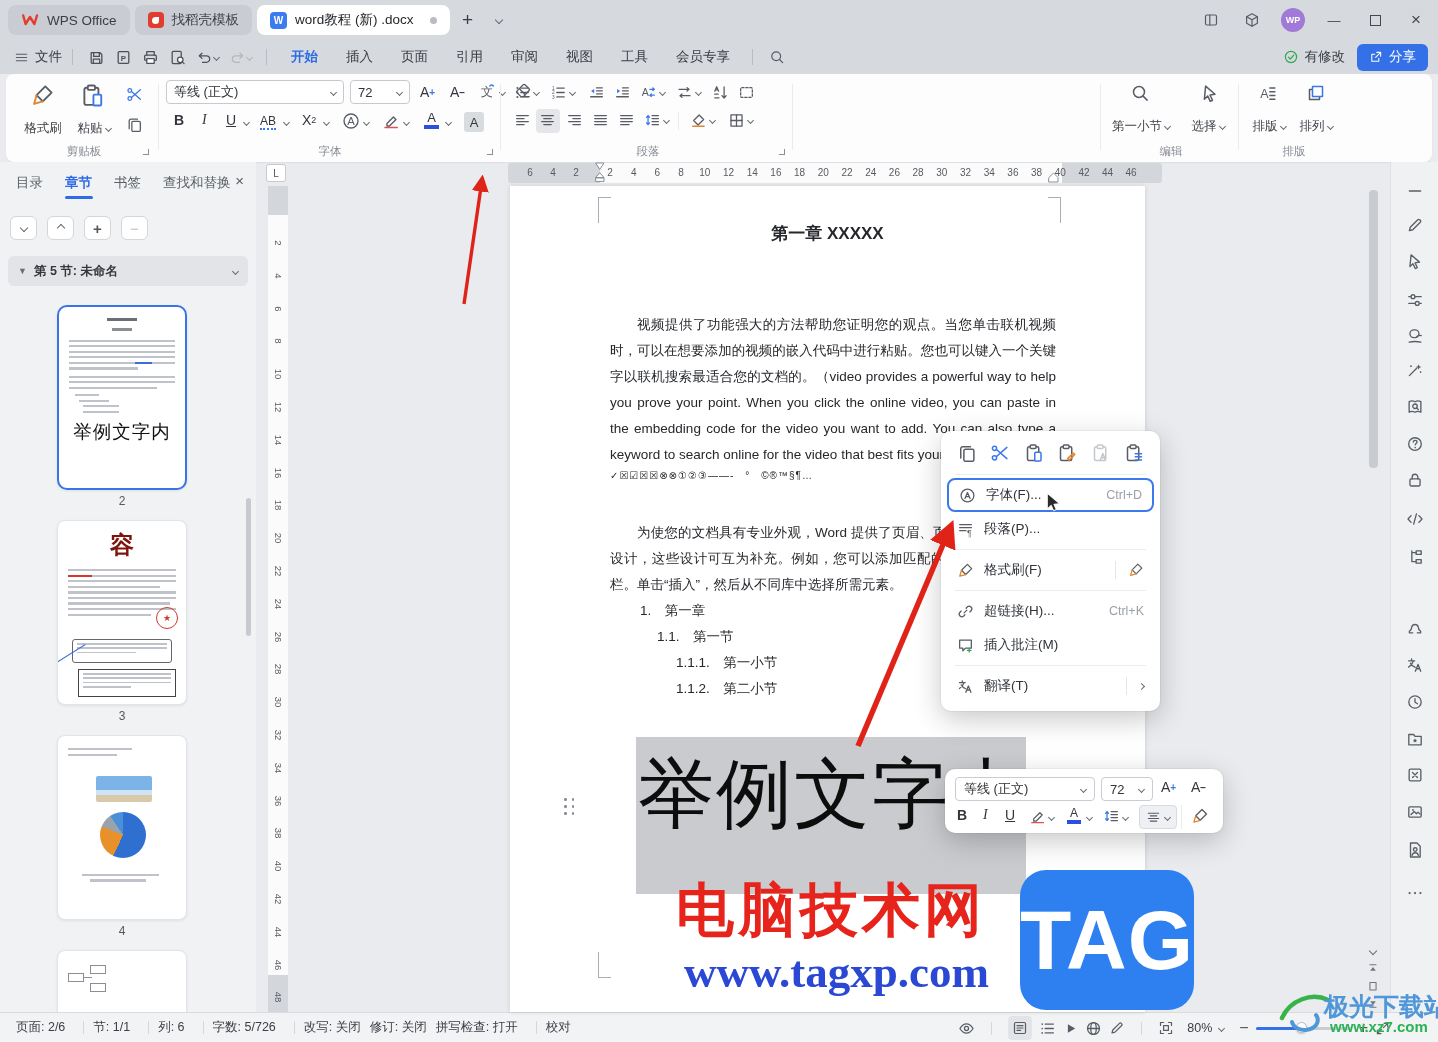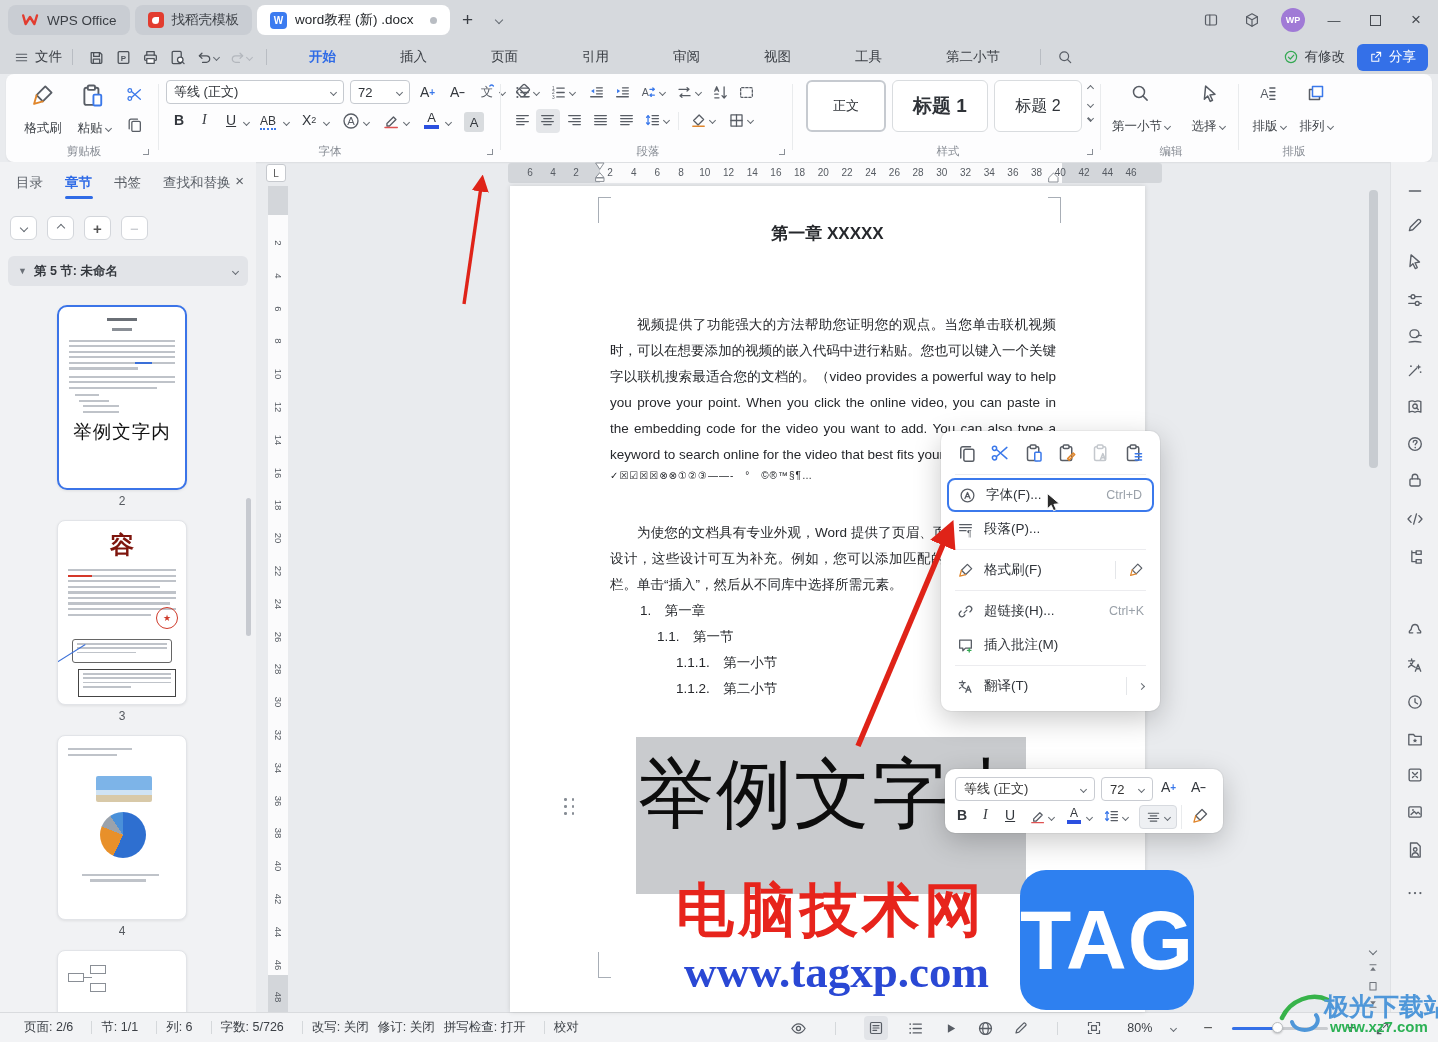--- a/index.html
+++ b/index.html
@@ -24,21 +24,21 @@
 .ic .rd{stroke:#e05252}
 
 .titlebar{position:absolute;left:0;top:0;width:1438px;height:40px;background:#d6d9dd;display:flex;align-items:center;padding-left:8px;gap:5px}
 .ttab{height:30px;border-radius:8px;display:flex;align-items:center;gap:8px;padding:0 13px;font-size:13.5px;color:#3a3e44;background:#c9cdd3}
 .ttab.active{background:#fff;color:#24272b;min-width:190px}
 .tbtn{width:26px;height:26px;display:flex;align-items:center;justify-content:center;color:#45494f;font-size:16px}
 .winbtn{width:36px;height:30px;display:flex;align-items:center;justify-content:center;color:#45494f}
 
 .menubar{position:absolute;left:0;top:40px;width:1438px;height:34px;background:#d6d9dd;display:flex;align-items:center;padding-left:14px;font-size:13.5px;color:#3a3e44}
 .msep{width:1px;height:16px;background:#b9bdc3;margin:0 10px}
-.mtab{position:relative;margin:0 32px;cursor:default}
+.mtab{position:relative;margin:0 14px;cursor:default}
 .mtab.active{color:#2f6be6;font-weight:bold}
 .mic{width:17px;height:17px;margin:0 5px;color:#4c5158}
 
 .ribbon{position:absolute;left:6px;top:74px;width:1426px;height:88px;background:#fdfdfe;border-radius:8px;box-shadow:0 1px 2px rgba(0,0,0,.06)}
 .rgroup{position:absolute;top:0;height:88px}
 .glabel{position:absolute;bottom:3px;left:0;right:0;text-align:center;font-size:11.5px;color:#878c94}
 .gexp{position:absolute;right:5px;bottom:7px;width:6px;height:6px;border-right:1.2px solid #8a8f96;border-bottom:1.2px solid #8a8f96}
 .gsep{position:absolute;top:10px;width:1px;height:66px;background:#e9ebed}
 .rsel{position:absolute;height:24px;border:1px solid #c6cad0;border-radius:4px;display:flex;align-items:center;padding:0 7px;font-size:13px;color:#2f3338;background:#fff;gap:6px}
 .rbtn2{position:absolute;font-size:14px;color:#33373d;display:flex;align-items:center}
@@ -55,24 +55,24 @@
 .pglabel{position:absolute;width:130px;text-align:center;font-size:12px;color:#55595f}
 
 .page-text{position:absolute;color:#26282c}
 .cm-item{height:34px;display:flex;align-items:center;gap:10px;padding:0 10px;border-radius:8px}
 .cm-item.hl{border:2px solid #3b79ec}
 .cm-label{flex:1;font-size:13.5px;color:#30343a;white-space:nowrap}
 .cm-sc{font-size:12.5px;color:#9aa1a9}
 .cm-sep{height:1px;background:#ececef;margin:3px 8px}
 .cm-tdiv{width:1px;height:18px;background:#e4e6e9;margin:0 2px 0 6px}
 
-.statusbar{position:absolute;left:0;top:1012px;width:1438px;height:30px;background:#f2f3f5;border-top:1px solid #d9dbde;display:flex;align-items:center;padding-left:24px;font-size:12.5px;color:#3c4046}
+.statusbar{position:absolute;left:0;top:1012px;width:1438px;height:30px;background:#f2f3f5;border-top:1px solid #d9dbde;display:flex;align-items:center;padding-left:16px;font-size:12.5px;color:#3c4046}
 .ssep{width:1px;height:13px;background:#d5d8db;margin:0 9px}
 .sbseg{display:flex;align-items:center;gap:4px;margin-right:9px;white-space:nowrap}
-.sb-right{position:absolute;right:48px;top:0;height:30px;display:flex;align-items:center;gap:19px}
+.sb-right{position:absolute;right:48px;top:0;height:30px;display:flex;align-items:center;gap:7px}
 
 .rsidebar{position:absolute;left:1390px;top:162px;width:48px;height:850px;background:#f0f1f3;border-left:1px solid #dfe1e4}
 
 .menu-pop{position:absolute;background:#fff;border-radius:10px;box-shadow:0 8px 28px rgba(0,0,0,.22),0 0 0 1px rgba(0,0,0,.04)}
 .msel{position:absolute;height:24px;border:1px solid #c9ccd2;border-radius:4px;display:flex;align-items:center;padding:0 8px;font-size:13px;gap:6px;background:#fff}
 .fmt{font-size:14px;color:#33373d;position:absolute;display:flex;align-items:center}
 </style>
 </head>
 <body>
 
@@ -180,21 +180,21 @@
     <span class="chev sm" style="border-color:#b3b7bd"></span>
     <span class="msep" style="margin-left:14px"></span>
     <div id="menu-tabs" class="flex">
         <span class="mtab active">开始</span>
         <span class="mtab">插入</span>
         <span class="mtab">页面</span>
         <span class="mtab">引用</span>
         <span class="mtab">审阅</span>
         <span class="mtab">视图</span>
         <span class="mtab">工具</span>
-        <span class="mtab">第二小节</span>
+        <span class="mtab">会员专享</span>
       </div>
     <span class="msep" style="margin-left:8px"></span>
     <span class="ic" style="width:16px;height:16px;margin-left:6px">
         <svg viewBox="0 0 16 16">
           <circle cx="7.2" cy="7.2" r="4.4"></circle>
           <path d="M10.5 10.5l3.2 3.2"></path>
         </svg>
       </span>
     <span style="flex:1"></span>
     <div class="flex" style="gap:6px;margin-right:12px">
@@ -415,36 +415,20 @@
             <rect x="2.8" y="2.8" width="10.4" height="10.4"></rect>
             <path d="M8 2.8v10.4M2.8 8h10.4"></path>
           </svg>
         </span>
         <span class="chev sm abs" style="left:242px;top:44px"></span>
       <div class="glabel">段落</div>
       <span class="gexp"></span>
     </div>
     <div class="gsep" style="left:786px"></div>
 
-    <div class="rgroup" style="left:792px;width:300px">
-      <div class="stylebox" style="left:8px;top:6px;width:80px;height:52px;border:2px solid #c6cad0;font-size:13px">
-          <span>正文</span>
-        </div>
-      <div class="stylebox" style="left:94px;top:6px;width:96px;height:52px;font-size:19px;font-weight:bold">
-          <span>标题 1</span>
-        </div>
-      <div class="stylebox" style="left:196px;top:6px;width:88px;height:52px;font-size:16px">
-          <span>标题 2</span>
-        </div>
-      <span class="chev up sm abs" style="left:290px;top:12px"></span>
-      <span class="chev sm abs" style="left:290px;top:28px"></span>
-      <span class="chev sm abs" style="left:290px;top:42px;border-bottom-width:2.4px"></span>
-      <div class="glabel">样式</div>
-      <span class="gexp"></span>
-    </div>
     <div class="gsep" style="left:1094px"></div>
 
     <div class="rgroup" style="left:1100px;width:130px">
       <span class="ic abs" style="left:24px;top:9px;width:20px;height:20px">
           <svg viewBox="0 0 16 16">
             <circle cx="7.2" cy="7.2" r="4.4"></circle>
             <path d="M10.5 10.5l3.2 3.2"></path>
           </svg>
         </span>
       <div class="abs flex" style="left:0;top:44px;width:70px;justify-content:center;font-size:12.5px;color:#3c4046;gap:3px">

